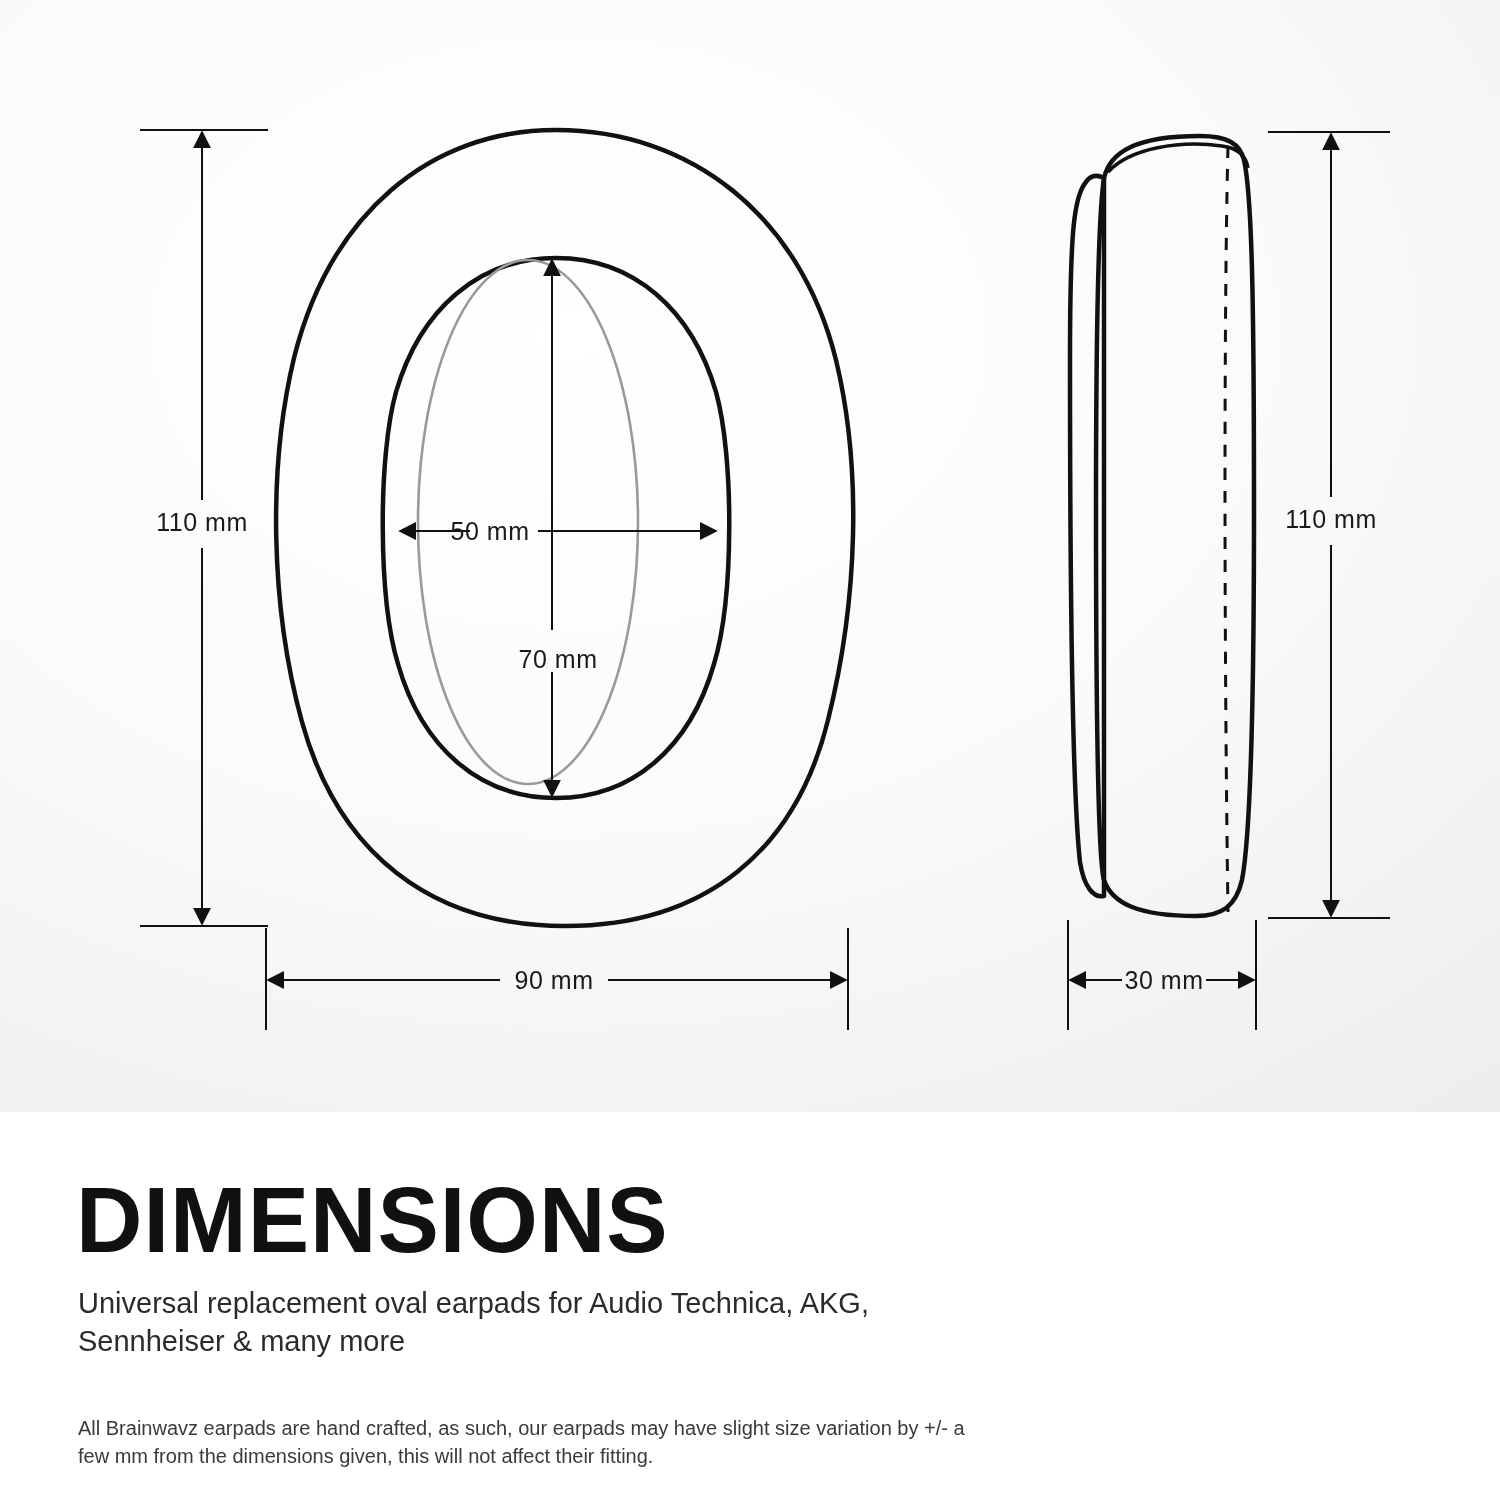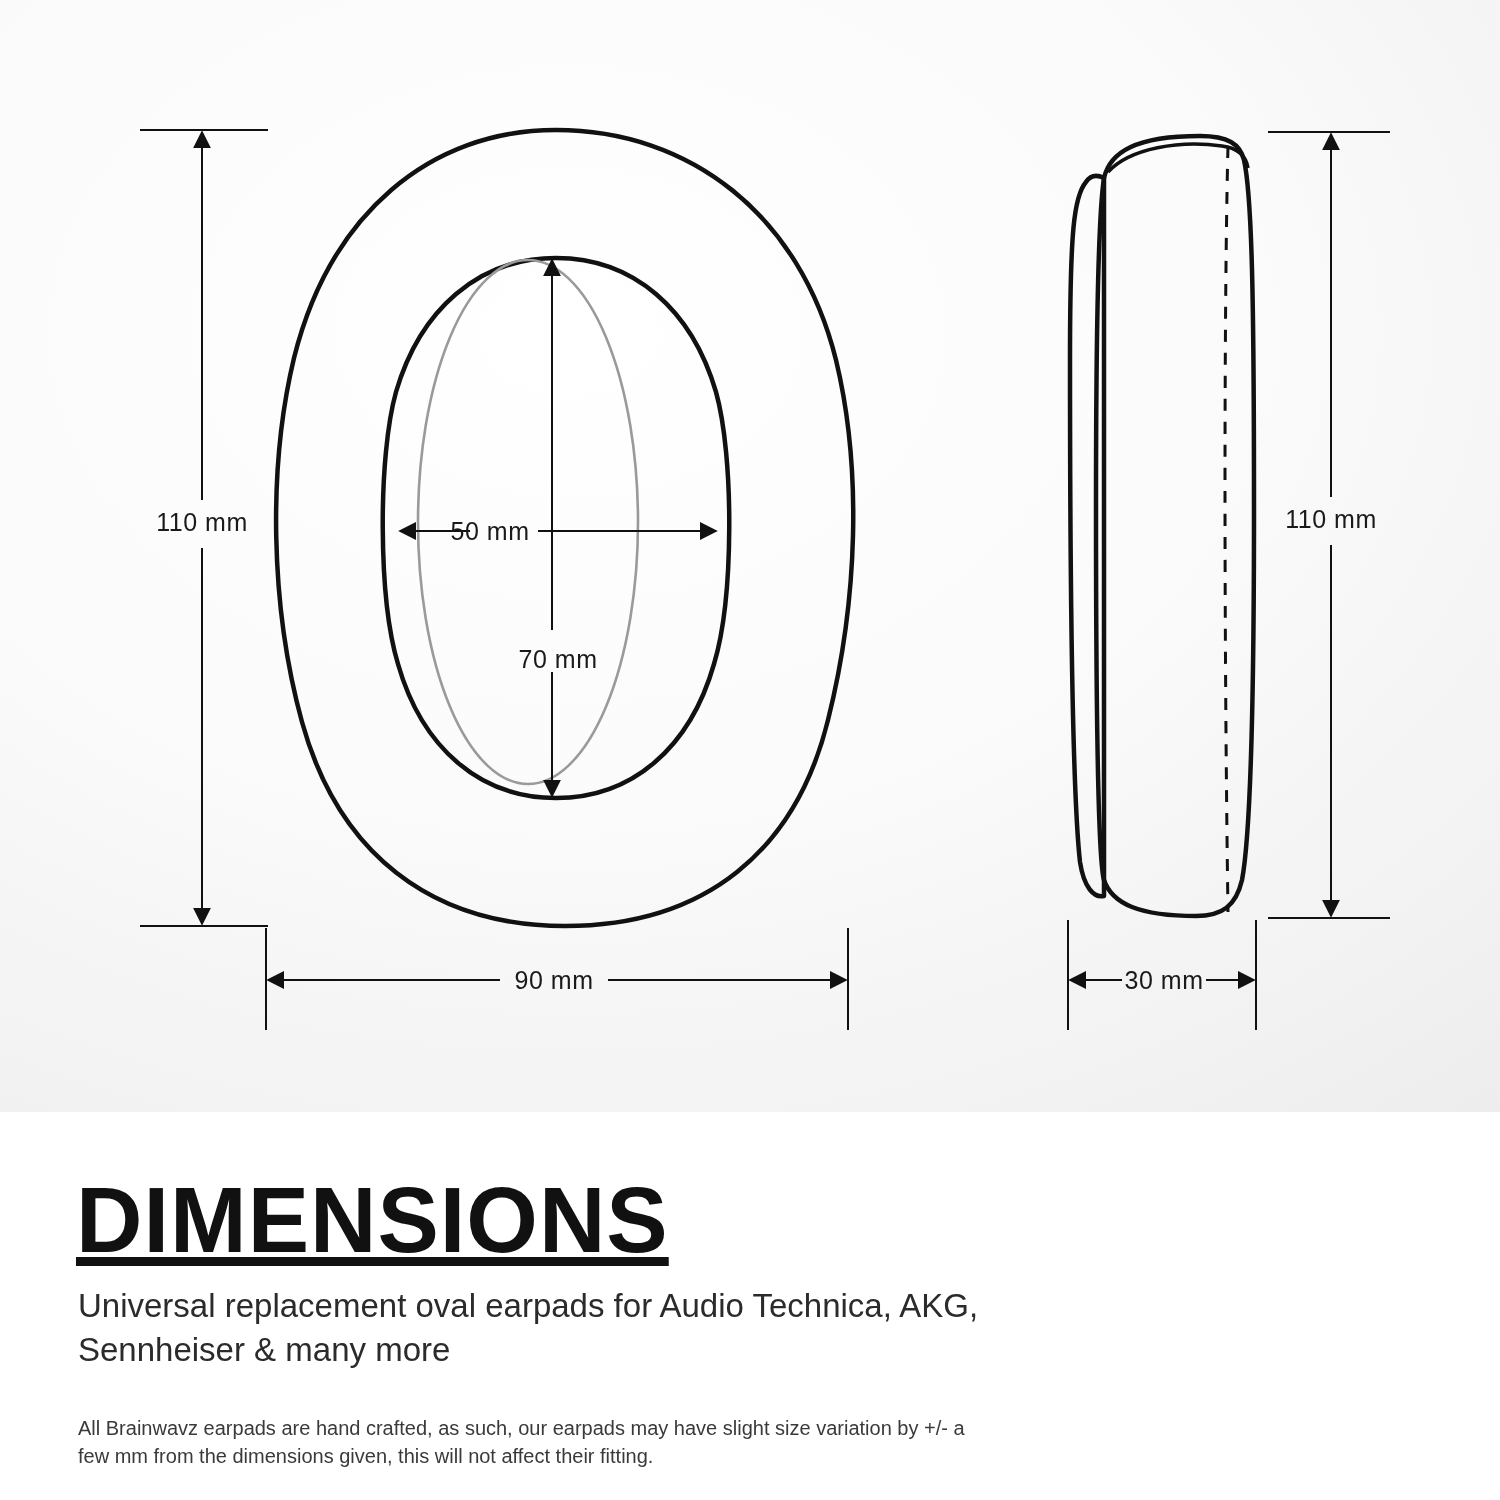--- a/index.html
+++ b/index.html
@@ -52,29 +52,28 @@
     position: absolute;
     left: 76px;
     top: 62px;
     font-family: "Liberation Sans", sans-serif;
     font-weight: bold;
     font-size: 92px;
     letter-spacing: 1px;
     color: #111111;
     line-height: 1;
     white-space: nowrap;
-    text-decoration: underline;
   }
   #subtitle {
     position: absolute;
     left: 78px;
     top: 172px;
     width: 920px;
     font-family: "Liberation Sans", sans-serif;
-    font-size: 33px;
+    font-size: 29px;
     color: #2b2b2b;
     line-height: 1.32;
   }
   #disclaimer {
     position: absolute;
     left: 78px;
     top: 303px;
     width: 920px;
     font-family: "Liberation Sans", sans-serif;
     font-size: 20px;

